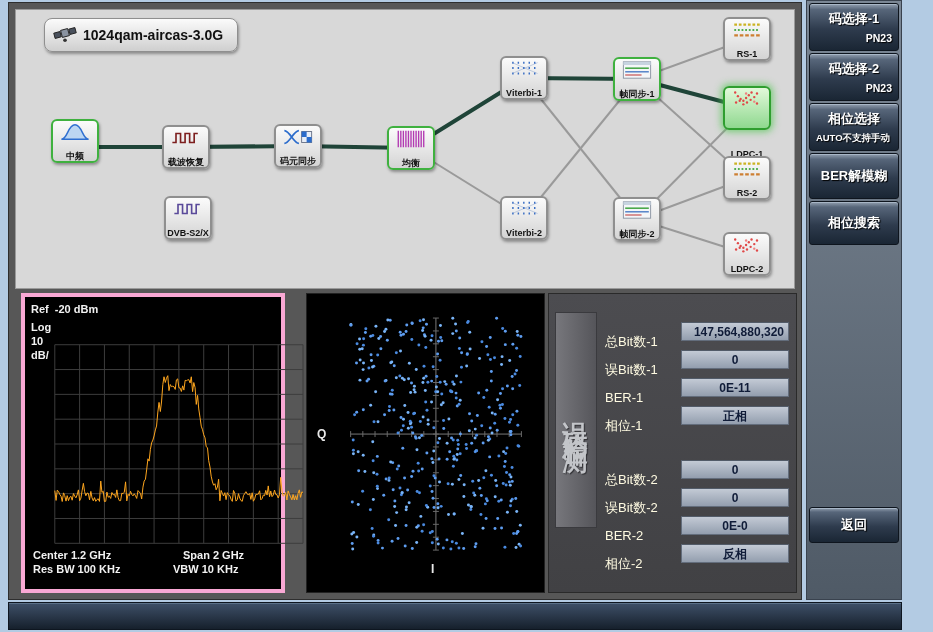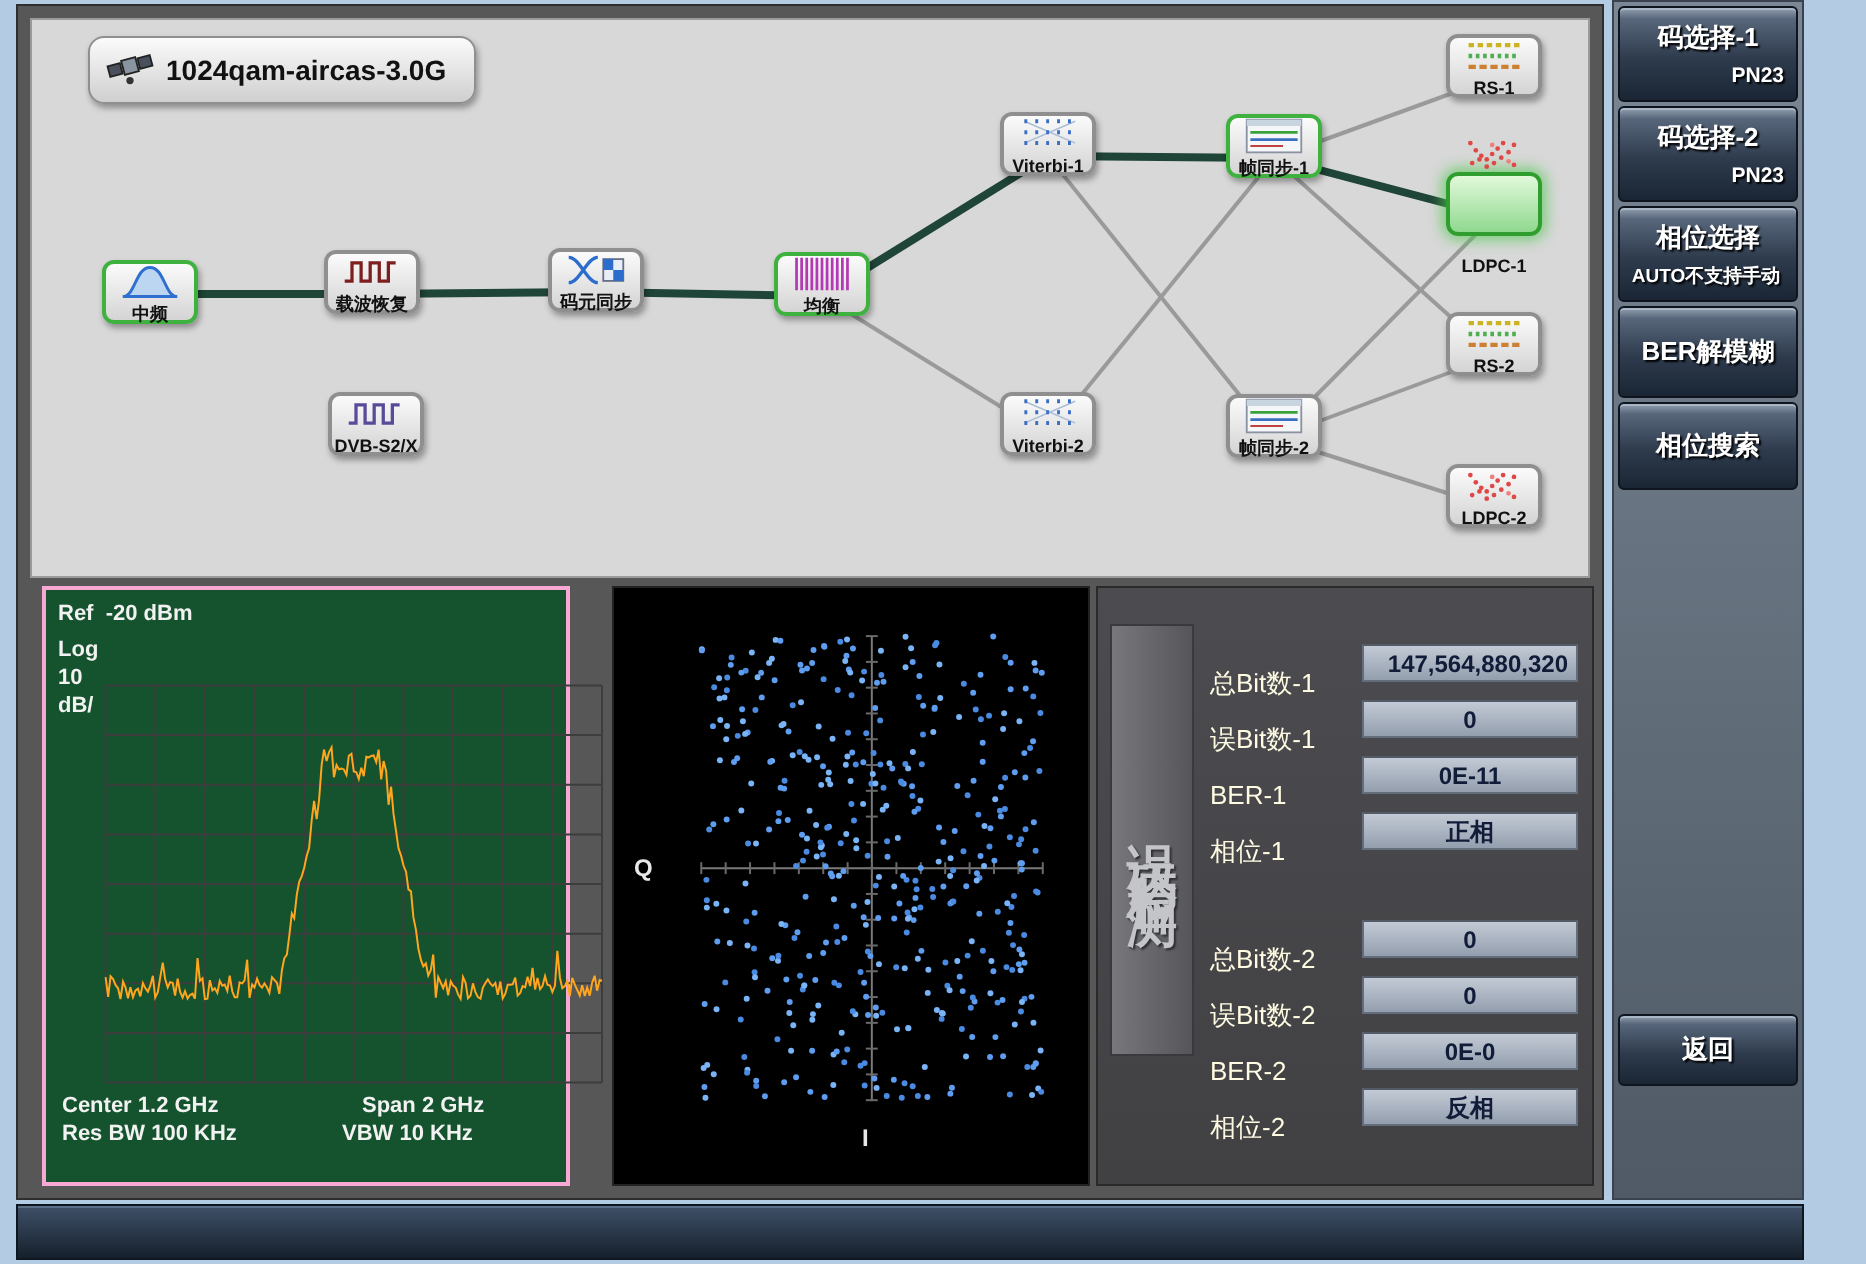--- a/index.html
+++ b/index.html
@@ -13,33 +13,33 @@
     background:#575757;border:1px solid #2e2e2e;box-sizing:border-box;}
   
   .flow{position:absolute;left:6px;top:6px;width:780px;height:280px;
     background:#d8d8d8;border:1px solid #9a9a9a;box-sizing:border-box;}
   .edges{position:absolute;left:0;top:0;width:780px;height:280px;}
   .title-btn{position:absolute;left:28px;top:8px;height:32px;padding:0 14px 0 8px;
     display:flex;align-items:center;gap:6px;
     background:linear-gradient(180deg,#fbfbfb,#cfcfcf);
     border:1px solid #8f8f8f;border-radius:8px;box-shadow:1px 2px 3px rgba(0,0,0,.35);cursor:pointer;justify-content:space-between;}
   .title-text{font-size:14px;font-weight:bold;color:#111;}
-  .node{position:absolute;width:48px;height:32px;box-sizing:border-box;
+  .node{position:absolute;width:48px;height:44px;box-sizing:border-box;
     border:2px solid #8f8f8f;border-radius:6px;
     background:linear-gradient(180deg,#fbfbfb,#d4d4d4);
     box-shadow:1px 2px 3px rgba(0,0,0,.35);
-    display:flex;flex-direction:column;align-items:center;justify-content:center;cursor:pointer;}
+    display:flex;flex-direction:column;align-items:center;justify-content:space-between;cursor:pointer;}
   .node .icon{height:22px;display:flex;align-items:center;justify-content:center;}
   .node .nlabel{font-size:9px;font-weight:bold;color:#111;line-height:1;white-space:nowrap;margin-top:2px;}
   .node.green{border-color:#3fb13f;}
   .node.selected{border-color:#2f9e2f;
     background:linear-gradient(180deg,#e2f9da,#8fd88f);
     box-shadow:0 0 7px 2px rgba(80,200,80,.7);gap:40px;}
   
-  .spectrum{position:absolute;left:12px;top:290px;width:264px;height:300px;background:#14532d;border:2px solid #f9a8d4;box-sizing:border-box;}
+  .spectrum{position:absolute;left:12px;top:290px;width:264px;height:300px;background:#000000;border:4px solid #f9a8d4;box-sizing:border-box;}
   .spectrum svg{position:absolute;left:0;top:0;}
   .stxt{position:absolute;color:#f2f2f2;font-size:11px;font-weight:bold;white-space:pre;}
   .constellation{position:absolute;left:297px;top:290px;width:239px;height:300px;background:#000;border:1px solid #222;box-sizing:border-box;}
   .constellation svg{position:absolute;left:0;top:0;}
   .axlabel{position:absolute;color:#e8e8e8;font-size:12px;font-weight:bold;}
   .stats{position:absolute;left:539px;top:290px;width:249px;height:300px;
     background:linear-gradient(180deg,#4c4c50,#414144);border:1px solid #2a2a2a;box-sizing:border-box;}
   .wstrip{position:absolute;left:6px;top:18px;width:42px;height:216px;
     background:linear-gradient(90deg,#77777c,#55555a);
     border:1px solid #3a3a3e;box-sizing:border-box;
@@ -105,21 +105,21 @@
             <rect x="1" y="8" width="7" height="6" fill="#49505c" stroke="#222"></rect>
             <rect x="18" y="8" width="7" height="6" fill="#49505c" stroke="#222"></rect>
             <rect x="9" y="7" width="8" height="8" fill="#8a93a0" stroke="#222"></rect>
           </g>
           <circle cx="13" cy="19" r="2" fill="#333"></circle>
         </svg>
       </span>
       <span class="title-text">1024qam-aircas-3.0G</span>
     </div>
 
-    <div class="node green" style="left:35px;top:120px">
+    <div class="node green" style="left:35px;top:109px">
       <span class="icon">
         <svg viewBox="0 0 34 22" width="32" height="20">
             <path d="M2 19 C9 19 9 3 17 3 C25 3 25 19 32 19 Z" fill="#bcd6f2" stroke="#2f6fd0" stroke-width="1.6"></path>
           </svg>
       </span>
       <span class="nlabel">中频</span>
     </div>
 
     <div class="node" style="left:146px;top:115px">
       <span class="icon">

